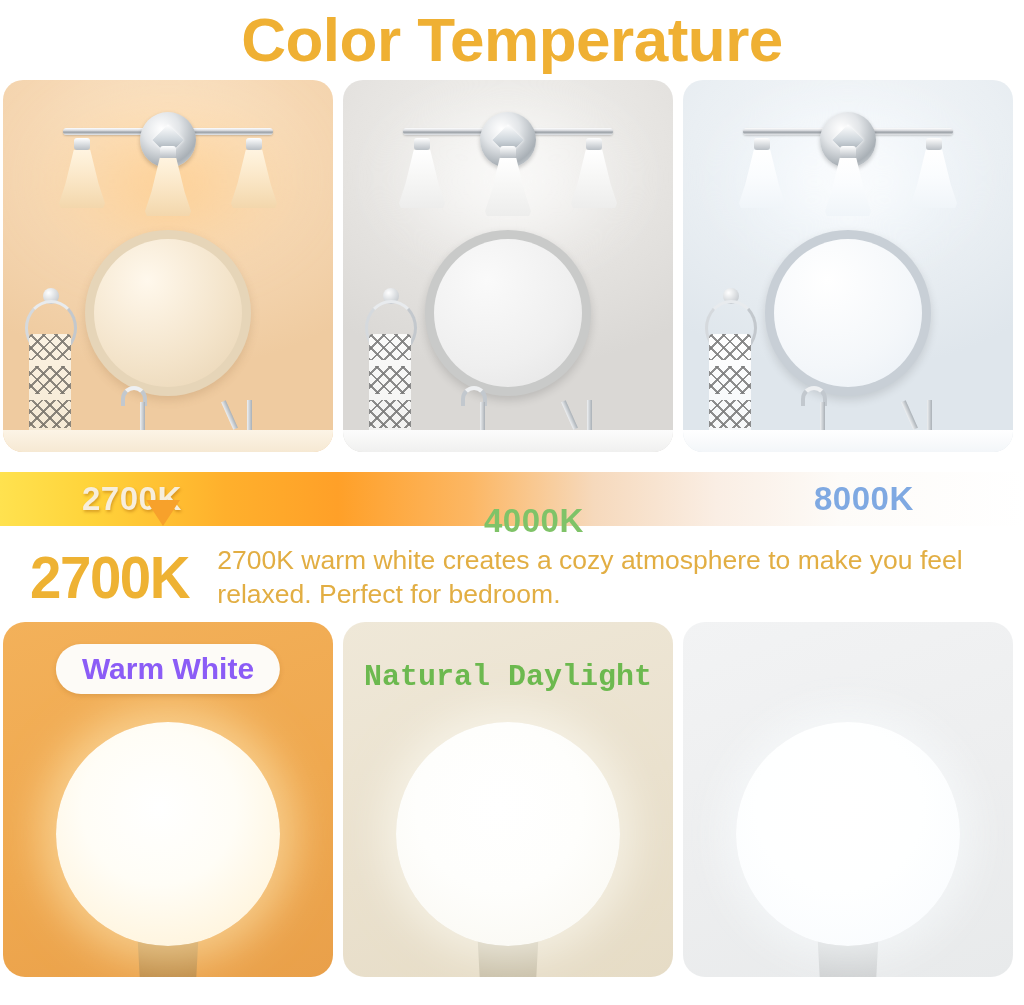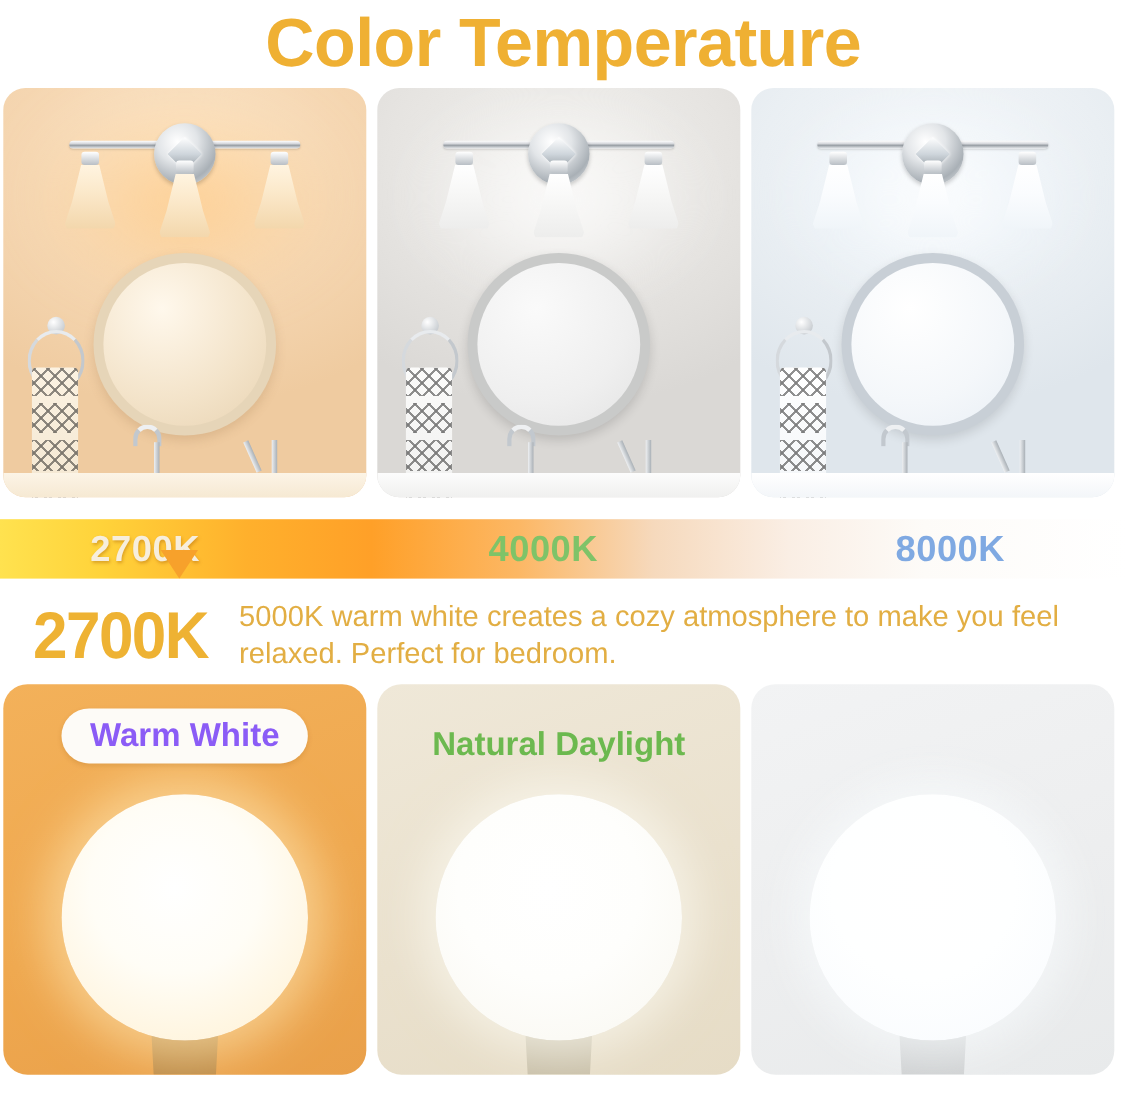--- a/index.html
+++ b/index.html
@@ -199,21 +199,21 @@
   .temp-label {
     position: absolute;
     top: 50%;
     transform: translateY(-50%);
     font-size: 33px;
     font-weight: bold;
     letter-spacing: .5px;
     white-space: nowrap;
   }
   .temp-2700 { left: 82px; color: #F7EEDC; text-shadow: 1px 2px 3px rgba(170,100,10,.45); }
-  .temp-4000 { left: 444px; color: #7FC368; }
+  .temp-4000 { left: 484px; color: #7FC368; margin-top: 22px; }
   .temp-5000 { left: 814px; color: #7FA9E2; }
 
   .pointer {
     position: absolute;
     left: 146px;
     top: 54px;
     width: 0; height: 0;
     border-left: 17px solid transparent;
     border-right: 17px solid transparent;
     border-top: 0;
@@ -258,21 +258,21 @@
   }
   .bulb-panel {
     position: relative;
     width: 330px;
     height: 355px;
     border-radius: 22px;
     overflow: hidden;
     flex: 0 0 330px;
   }
   .bulb-warm    { background: linear-gradient(160deg,#F3B15A 0%,#EFA84F 55%,#E9A04A 100%); }
-  .bulb-natural { background: linear-gradient(160deg,#EFE8D8 0%,#EAE1CE 55%,#E6DCC6 100%); }
+  .bulb-natural { background: linear-gradient(160deg,#EFE8D8 0%,#EAE1CE 55%,#E6DCC6 100%); font-family: Liberation Mono, monospace; }
   .bulb-bright  { background: linear-gradient(160deg,#F2F3F4 0%,#EDEEEF 55%,#E8EAEB 100%); }
 
   .bulb-label {
     position: absolute;
     left: 50%;
     top: 38px;
     transform: translateX(-50%);
     font-size: 30px;
     font-weight: bold;
     white-space: nowrap;
@@ -453,21 +453,21 @@
 
 <div class="temp-bar">
   <div class="temp-label temp-2700">2700K</div>
   <div class="temp-label temp-4000">4000K</div>
   <div class="temp-label temp-5000">8000K</div>
   <div class="pointer"></div>
 </div>
 
 <div class="desc-row">
   <div class="desc-kelvin">2700K</div>
-  <div class="desc-text">5000K warm white creates a cozy atmosphere to make you feel relaxed. Perfect for bedroom.</div>
+  <div class="desc-text">2700K warm white creates a cozy atmosphere to make you feel relaxed. Perfect for bedroom.</div>
 </div>
 
 <div class="bulb-row">
 
   <div class="bulb-panel bulb-warm">
     <div class="bulb-label pill">Warm White</div>
     <div class="bulb-base base-warm"></div>
     <div class="bulb-globe globe-warm"></div>
   </div>
 

